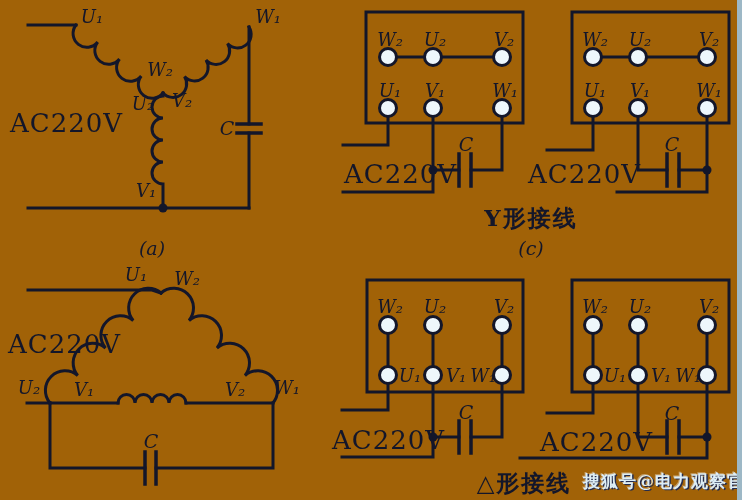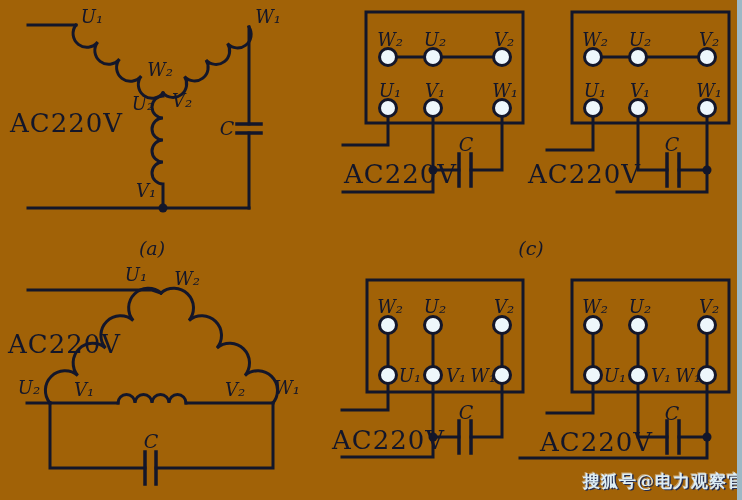--- a/index.html
+++ b/index.html
@@ -185,16 +185,18 @@
 
   <div class="lbl" style="left:595px;top:307px">W₂</div>
   <div class="lbl" style="left:640px;top:307px">U₂</div>
   <div class="lbl" style="left:709px;top:307px">V₂</div>
   <div class="lbl" style="left:615px;top:376px">U₁</div>
   <div class="lbl" style="left:661px;top:376px">V₁</div>
   <div class="lbl" style="left:688px;top:376px">W₁</div>
   <div class="lbl caplbl" style="left:672px;top:413px">C</div>
   <div class="src" style="left:540px;top:429px">AC220V</div>
 
+  <div class="zh" style="left:531px;top:217px">Y形接线</div>
   <div class="zh paren" style="left:531px;top:248px">(c)</div>
+  <div class="zh" style="left:524px;top:482px">△形接线</div>
   <div class="watermark" style="left:664px;top:481px">搜狐号@电力观察官</div>
 
 </div>
 
 </body></html>

